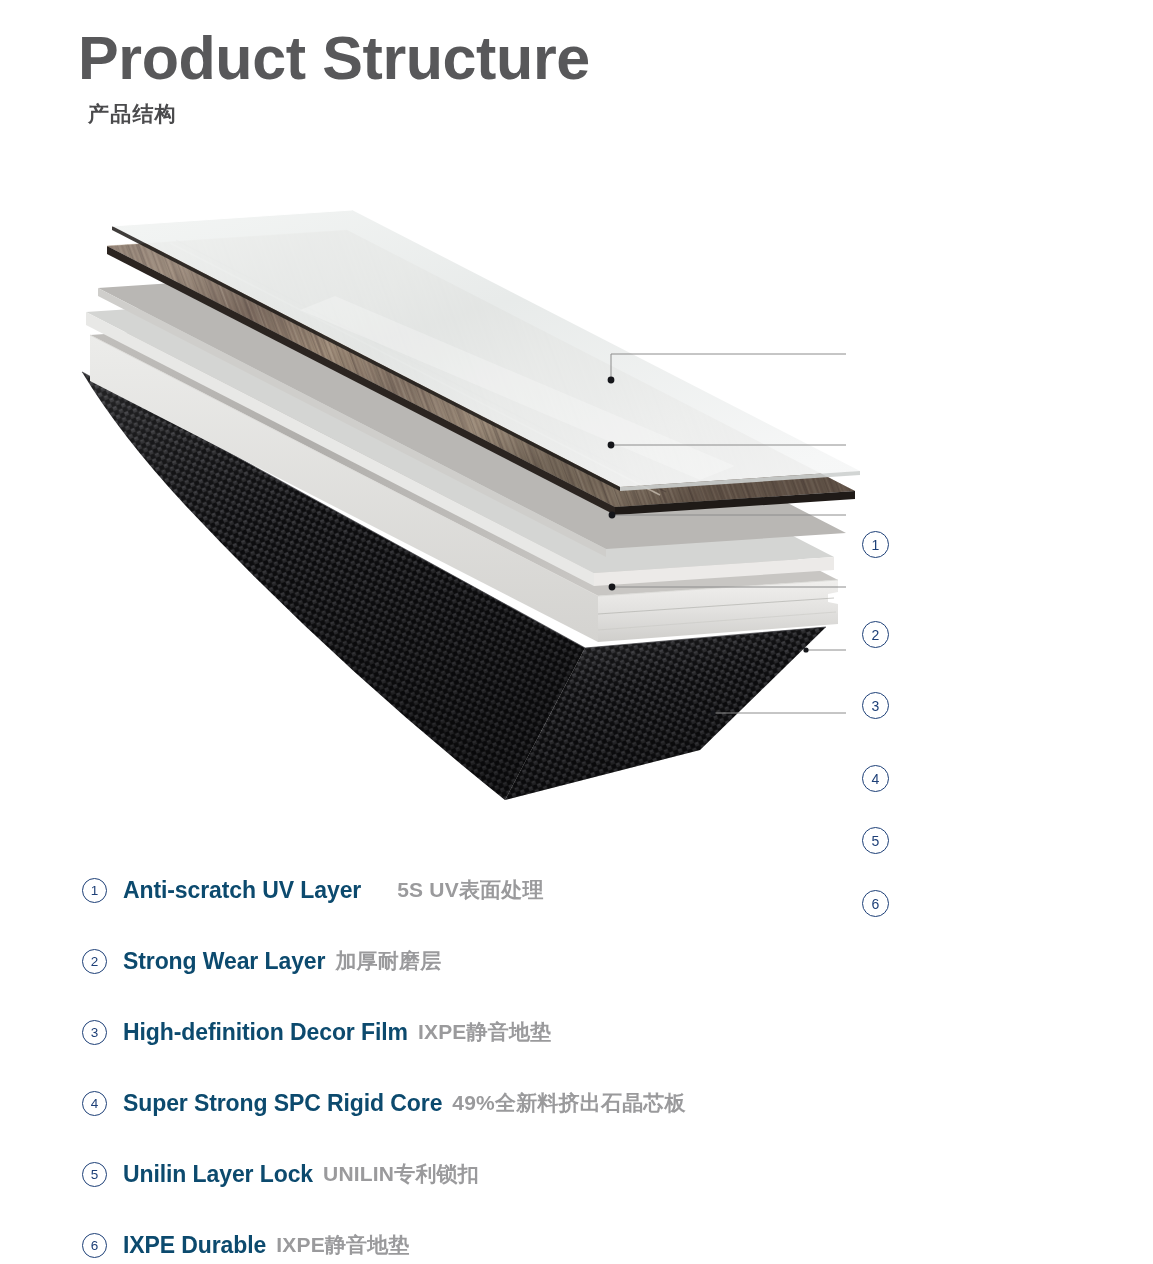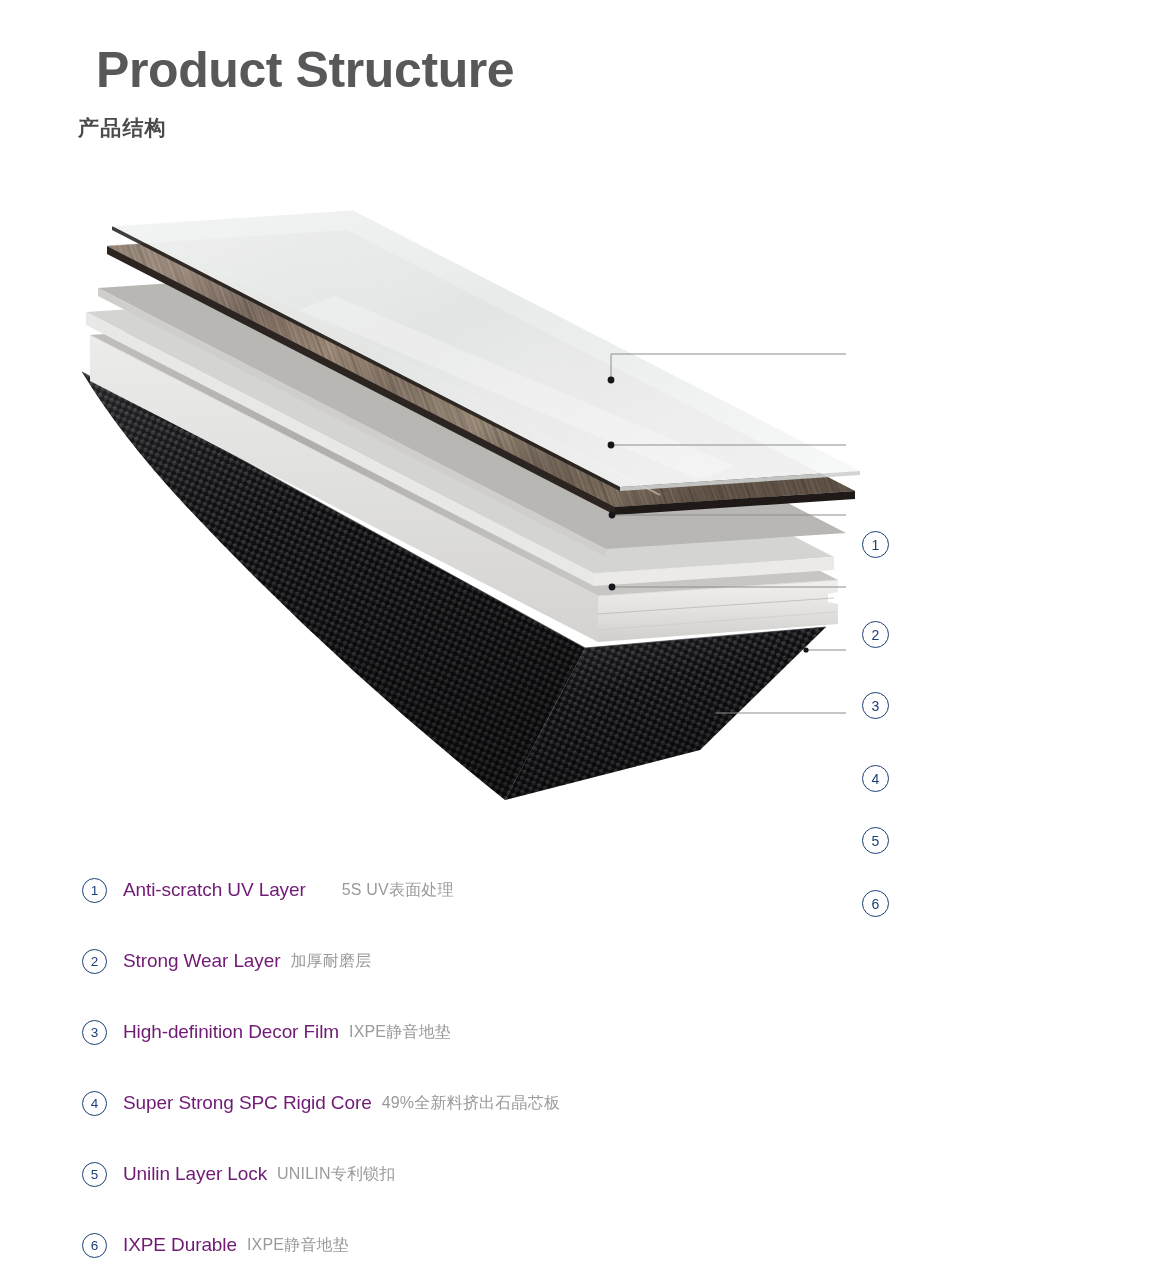--- a/index.html
+++ b/index.html
@@ -18,34 +18,34 @@
   }
 
   
   .header {
     position: absolute;
     left: 78px;
     top: 24px;
     width: 700px;
   }
   .title-en {
-    font-size: 50px;
+    font-size: 61px;
     font-weight: 700;
     color: #58585a;
     letter-spacing: -0.4px;
     line-height: 1.12;
-    margin: 18px;
+    margin: 0;
     white-space: nowrap;
   }
   .title-cn {
     font-size: 21px;
     font-weight: 700;
     color: #4a4a4c;
     letter-spacing: 1.2px;
-    margin: 10px 0 0 0;
+    margin: 10px 0 0 10px;
     line-height: 1.1;
     white-space: nowrap;
   }
 
   
   .diagram {
     position: absolute;
     left: 0px;
     top: 190px;
     width: 960px;
@@ -105,29 +105,29 @@
     border-radius: 50%;
     color: #1d3f77;
     font-size: 13.5px;
     display: flex;
     align-items: center;
     justify-content: center;
     box-sizing: border-box;
     margin-right: 16px;
   }
   .legend-en {
-    font-size: 19px;
-    font-weight: 400;
-    color: #701a75;
+    font-size: 23px;
+    font-weight: 700;
+    color: #0c4a6e;
     letter-spacing: -0.1px;
     white-space: nowrap;
   }
   .legend-cn {
-    font-size: 16px;
-    font-weight: 400;
+    font-size: 21px;
+    font-weight: 700;
     color: #9a9a9c;
     margin-left: 10px;
     white-space: nowrap;
     letter-spacing: 0.2px;
   }
   .legend-row.wide-gap .legend-cn { margin-left: 36px; }
 </style>
 </head>
 <body>
 

